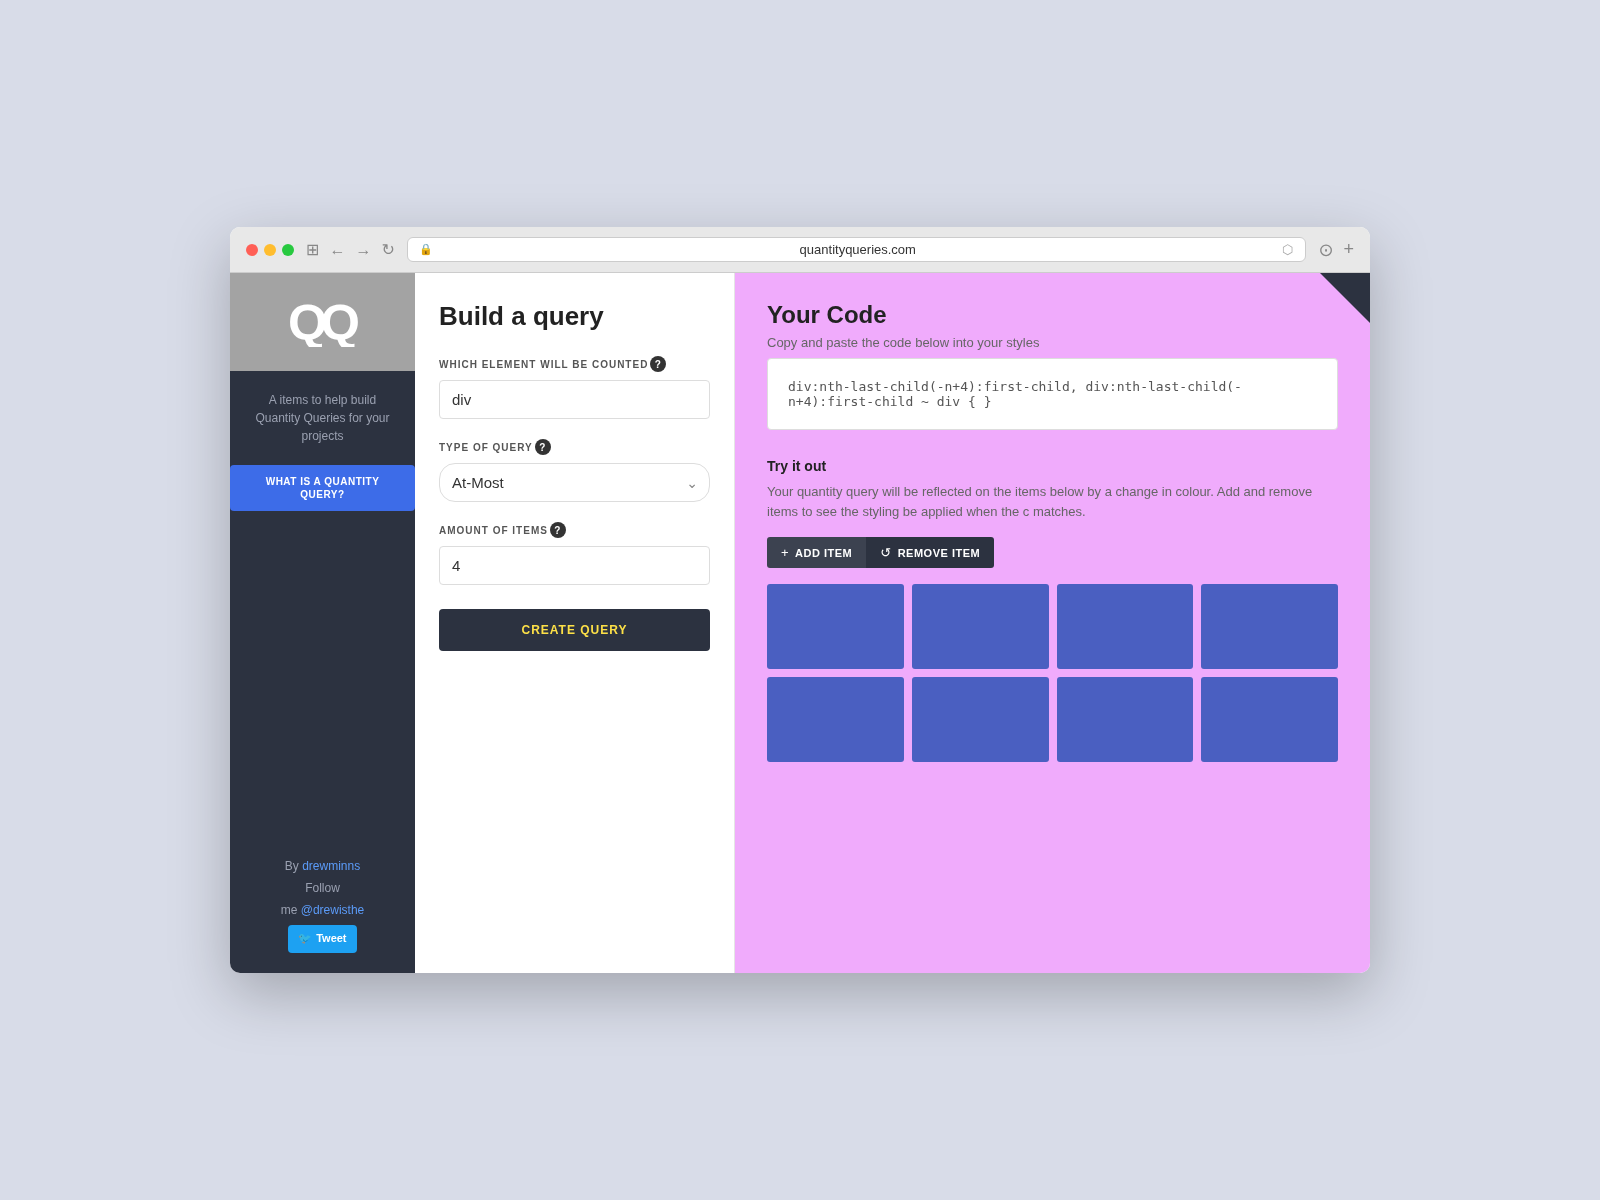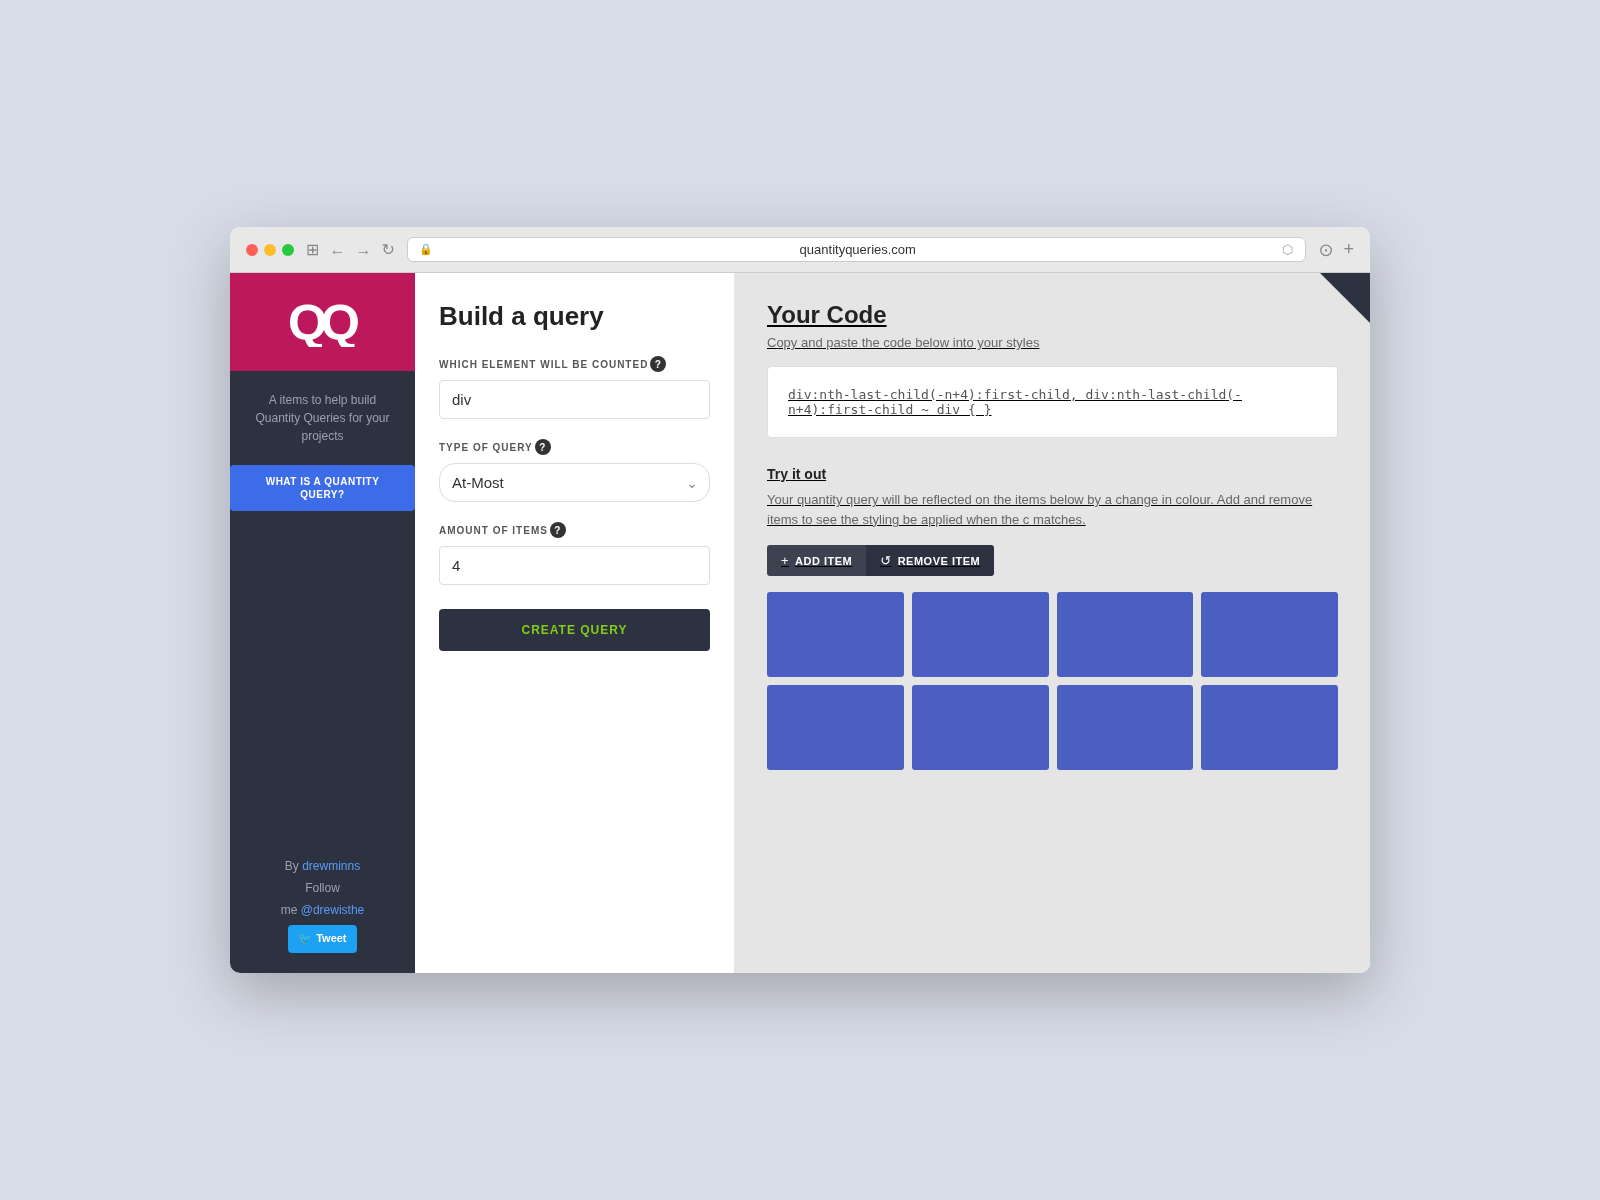--- a/index.html
+++ b/index.html
@@ -88,21 +88,21 @@
     .sidebar {
       width: 185px;
       background: #2c3240;
       display: flex;
       flex-direction: column;
       align-items: center;
       padding: 0;
       flex-shrink: 0;
     }
     .sidebar-logo {
-      background: #be185d;
+      background: #a3a3a3;
       width: 100%;
       padding: 24px;
       display: flex;
       justify-content: center;
       align-items: center;
     }
     .logo-svg {
       width: 70px;
       height: 50px;
     }
@@ -222,50 +222,49 @@
       right: 12px;
       top: 50%;
       transform: translateY(-50%);
       color: #888;
       pointer-events: none;
       font-size: 14px;
     }
     .create-btn {
       width: 100%;
       background: #2c3240;
-      color: #84cc16;
+      color: #fde047;
       font-size: 12px;
       font-weight: 700;
       letter-spacing: 1px;
       padding: 14px;
       border: none;
       border-radius: 4px;
       cursor: pointer;
       text-transform: uppercase;
       margin-top: 4px;
     }
 
     
     .code-panel {
       flex: 1;
-      background: #e5e5e5;
+      background: #f0abfc;
       padding: 28px 32px;
       overflow-y: auto;
-      text-decoration: underline;
     }
     .code-panel h2 {
       font-size: 24px;
       font-weight: 700;
       color: #222;
       margin-bottom: 6px;
     }
     .code-subtitle {
       font-size: 13px;
       color: #666;
-      margin-bottom: 16px;
+      margin-bottom: 8px;
     }
     .code-block {
       background: #fff;
       border: 1px solid #ddd;
       border-radius: 4px;
       padding: 20px 20px;
       font-family: 'Courier New', monospace;
       font-size: 13px;
       color: #555;
       margin-bottom: 28px;

